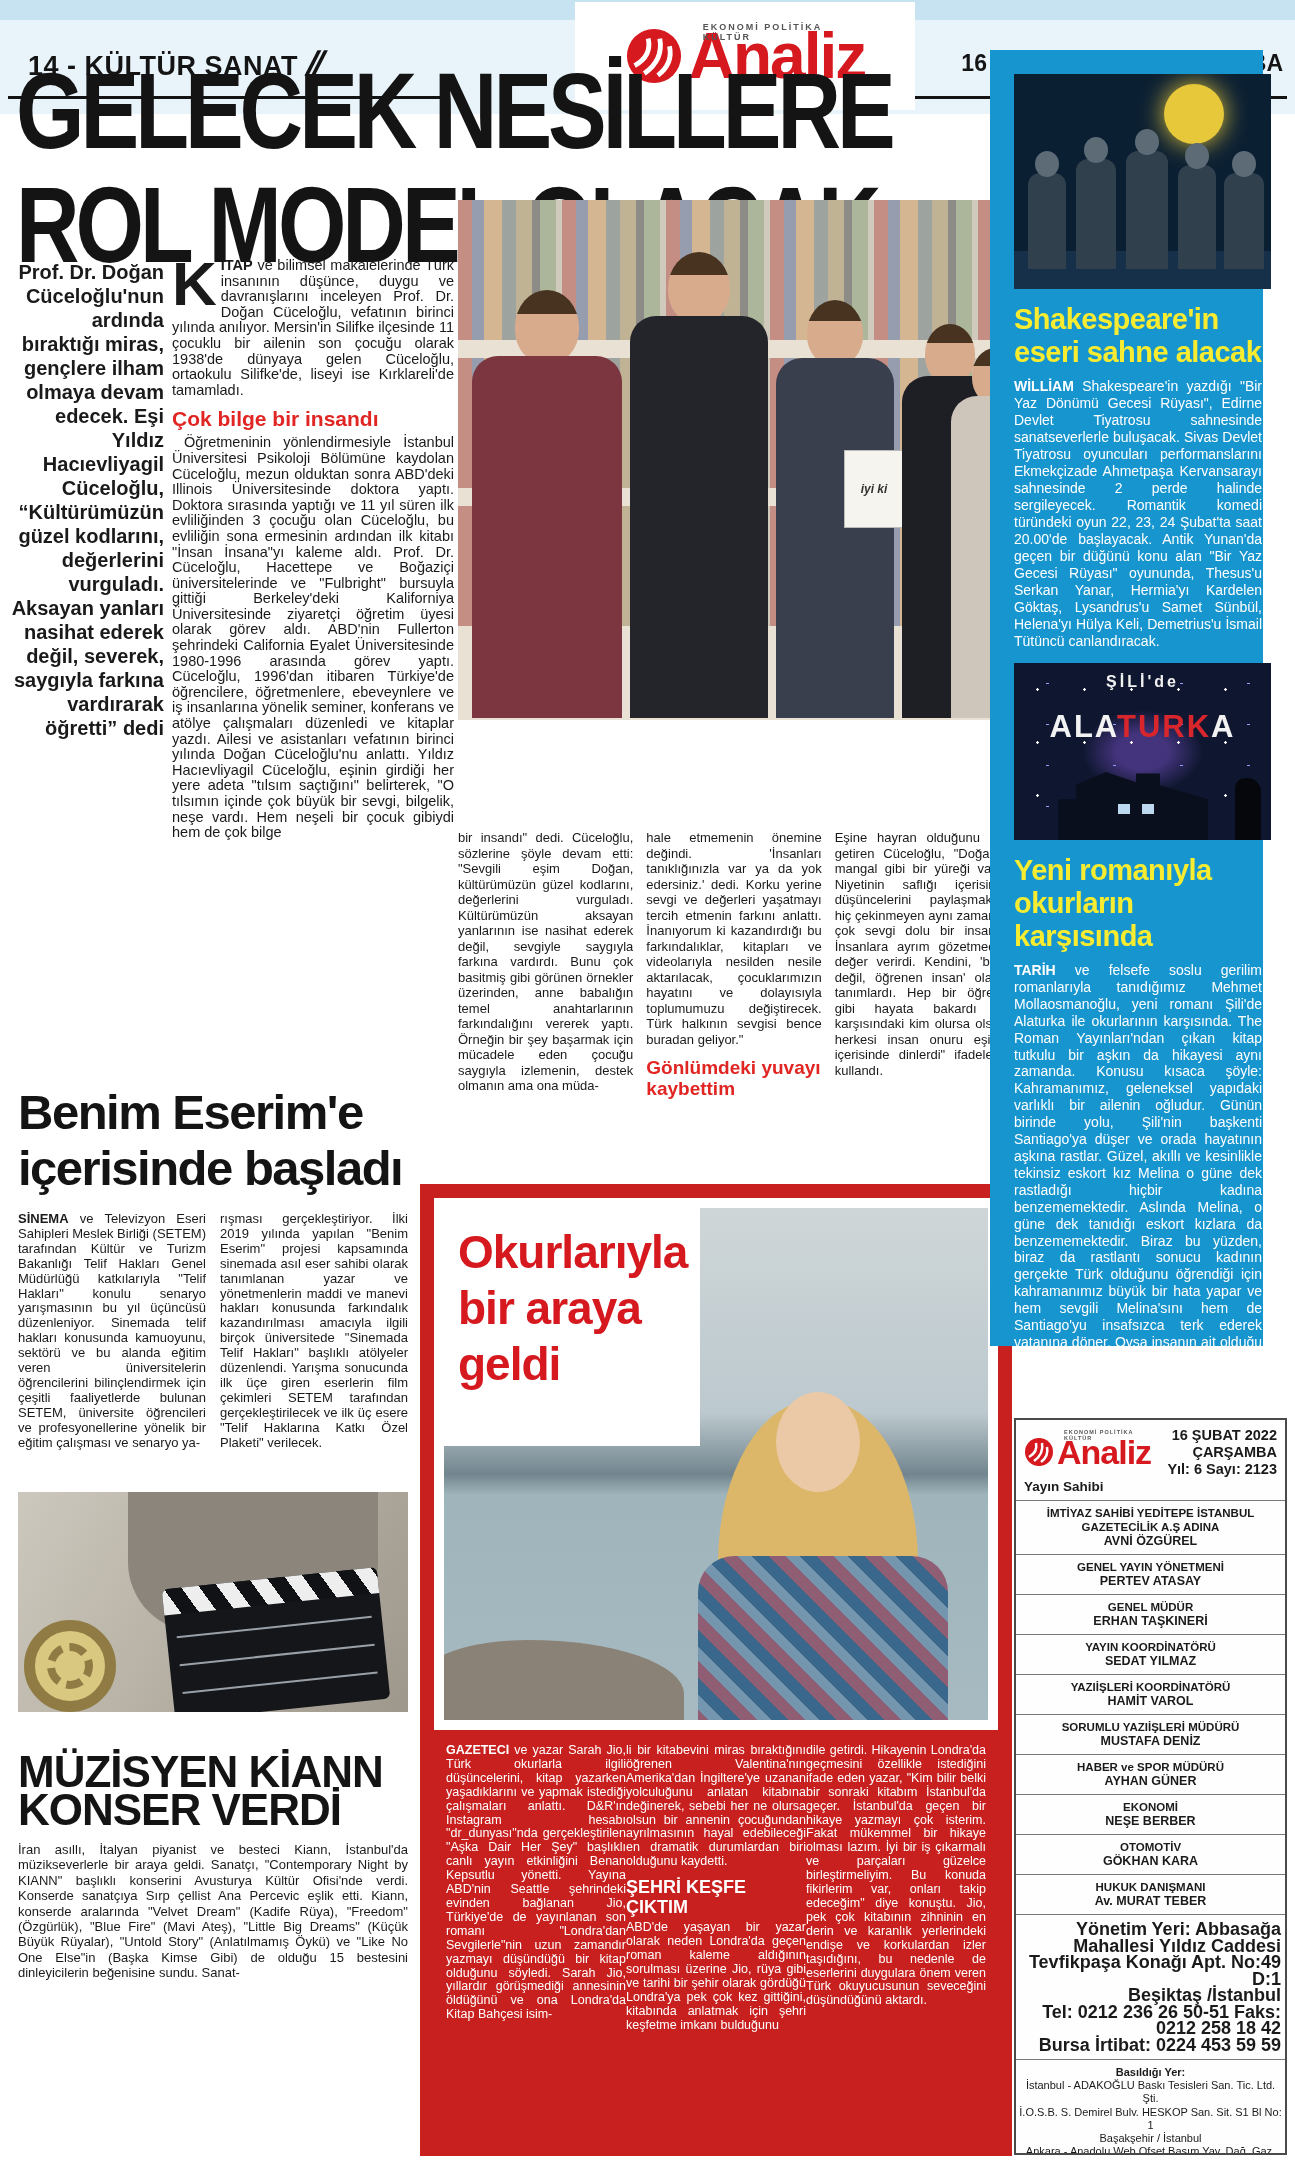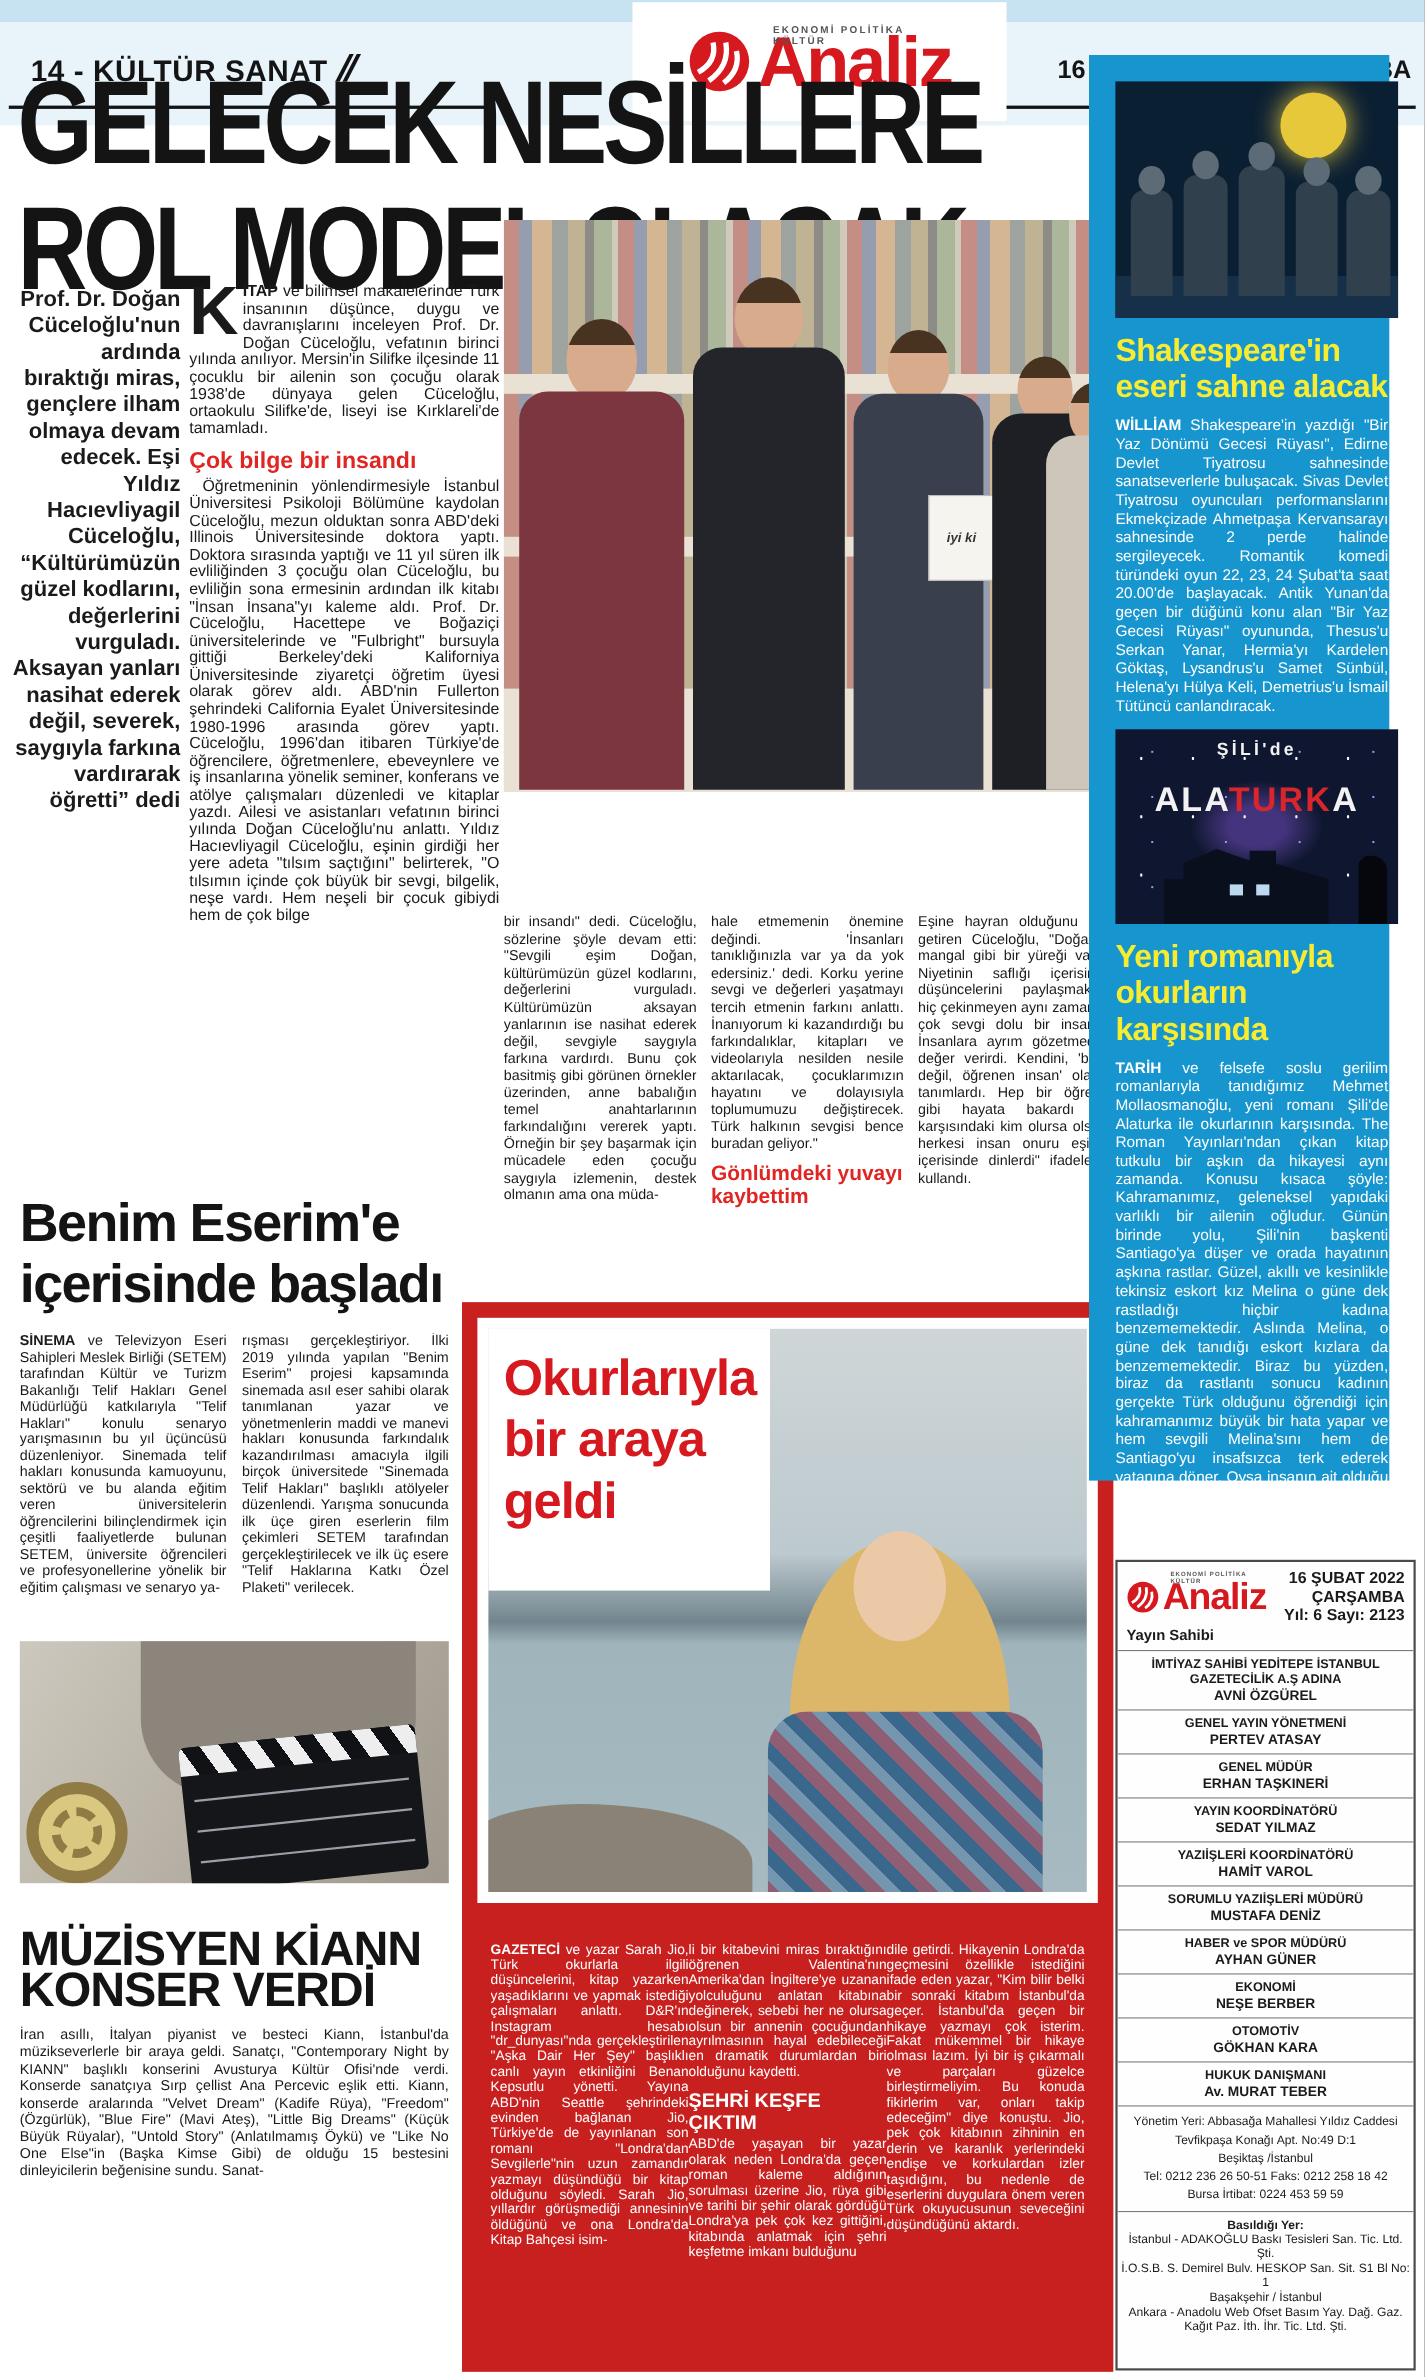--- a/index.html
+++ b/index.html
@@ -84,21 +84,21 @@
   .jio-photo-wrap{position:absolute;left:0;top:0;right:0;height:532px;background:#fff;padding:10px;box-sizing:border-box;}
   .jio-photo{position:relative;width:100%;height:100%;overflow:hidden;
      background:linear-gradient(180deg,#cfd6d8 0%,#bcc9ce 40%,#72858e 52%,#9fb4bb 56%,#a7bac1 100%);}
   .jio-rock{position:absolute;left:-20px;bottom:-10px;width:260px;height:90px;background:#8a8276;border-radius:40% 60% 0 0;}
   .jio-hair{position:absolute;right:70px;bottom:-20px;width:200px;height:340px;background:#dcb76a;border-radius:48% 48% 36% 36%;}
   .jio-face{position:absolute;right:128px;bottom:228px;width:84px;height:100px;background:#ecc9a6;border-radius:50%;}
   .jio-dress{position:absolute;right:40px;bottom:-6px;width:250px;height:170px;border-radius:36px 36px 0 0;background:#39688c;
      background-image:repeating-linear-gradient(45deg,rgba(214,86,96,.55) 0 12px,rgba(255,255,255,.3) 12px 22px,transparent 22px 34px);}
   .jio-title{position:absolute;left:10px;top:10px;width:256px;height:238px;background:#fff;padding:16px 0 0 14px;box-sizing:border-box;}
   .jio-title div{color:#d6181f;font-size:46px;line-height:56px;font-weight:800;letter-spacing:-1px;}
-  .jio-text{position:absolute;left:0;right:0;top:532px;bottom:0;padding:14px 12px;display:flex;overflow:hidden;margin-top:22px;}
+  .jio-text{position:absolute;left:0;right:0;top:532px;bottom:0;padding:14px 12px;display:flex;overflow:hidden;}
   .jio-text .col{flex:1;color:#fff;font-size:12.5px;line-height:13.9px;text-align:justify;overflow:hidden;}
   .jio-sub{font-size:18px;line-height:20px;font-weight:800;margin:8px 0 4px;text-align:left;}
 
   
   .sidebar{left:990px;top:50px;width:273px;height:1296px;background:#1795cf;box-sizing:border-box;padding:24px;}
   .theater-photo{position:relative;width:257px;height:215px;background:#0b1f33;overflow:hidden;}
   .moon{position:absolute;left:150px;top:10px;width:60px;height:60px;border-radius:50%;background:#e7c83a;box-shadow:0 0 24px #e7c83a;}
   .stage{position:absolute;bottom:0;left:0;right:0;height:38px;background:#16304a;}
   .actor{position:absolute;bottom:20px;background:#31404d;border-radius:12px 12px 0 0;}
   .actor::before{content:"";position:absolute;top:-22px;left:50%;transform:translateX(-50%);
@@ -123,21 +123,21 @@
   .imp-head{display:flex;justify-content:space-between;align-items:flex-start;padding:7px 8px 1px;}
   .imp-logo{display:flex;align-items:center;position:relative;padding-top:8px;}
   .imp-logo .logo-word{font-size:34px;letter-spacing:-1px;}
   .imp-logo .logo-icon{width:30px;height:30px;margin-right:3px;}
   .imp-tagline{position:absolute;top:2px;left:40px;font-size:5.5px;letter-spacing:1px;color:#555;font-weight:700;}
   .imp-date{text-align:right;font-size:14.5px;font-weight:800;line-height:17px;}
   .imp-owner{padding:0 8px 6px;font-size:13.5px;font-weight:800;}
   .imp-row{border-top:1px solid #7a7a7a;text-align:center;padding:5px 4px;}
   .imp-role{font-size:11.5px;font-weight:700;line-height:14px;}
   .imp-name{font-size:12.5px;font-weight:800;line-height:15px;}
-  .imp-address{border-top:1px solid #7a7a7a;text-align:center;padding:6px 4px;font-size:11px;font-weight:400;line-height:16.5px;}
+  .imp-address{border-top:1px solid #7a7a7a;text-align:right;padding:6px 4px;font-size:18px;font-weight:700;line-height:16.5px;}
   .imp-print{border-top:1px solid #7a7a7a;text-align:center;padding:6px 3px 4px;font-size:11px;line-height:13.2px;}
   .imp-print .b{font-weight:800;}
 </style>
 </head>
 <body>
 
 <div class="page">
 
   <div class="abs header-band"></div>
   <div class="abs hdr-rule" style="left:8px;width:432px;"></div>

